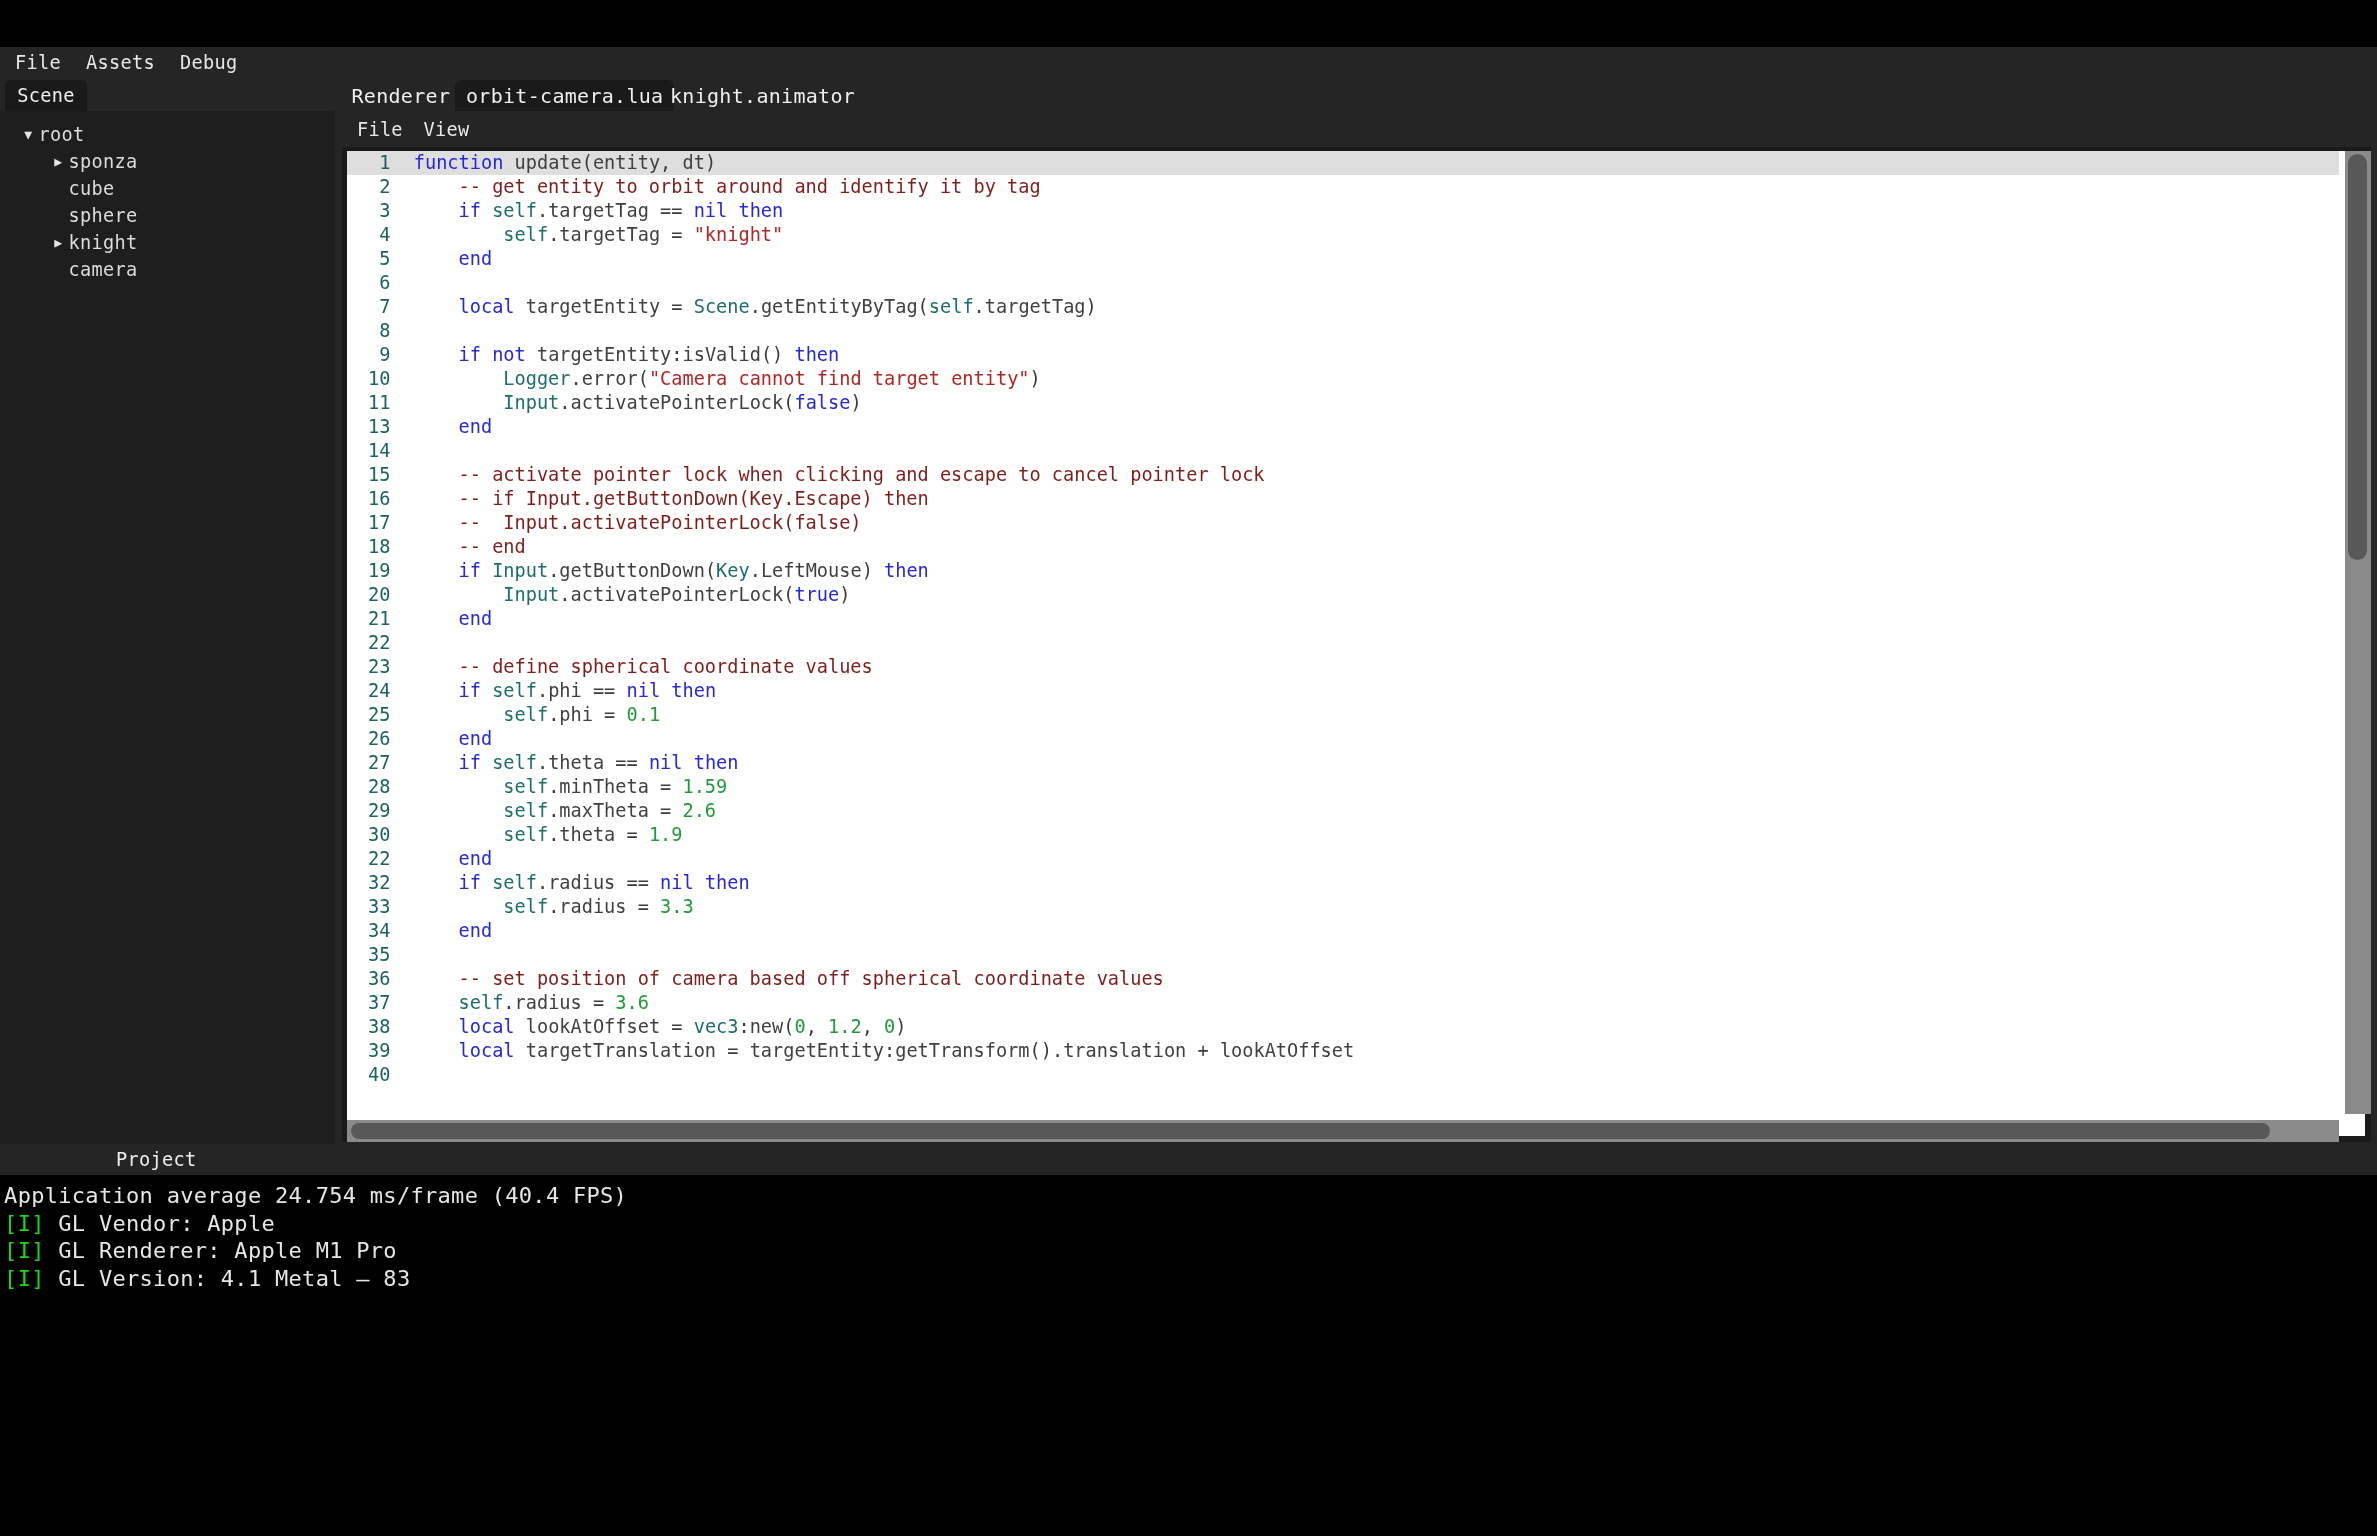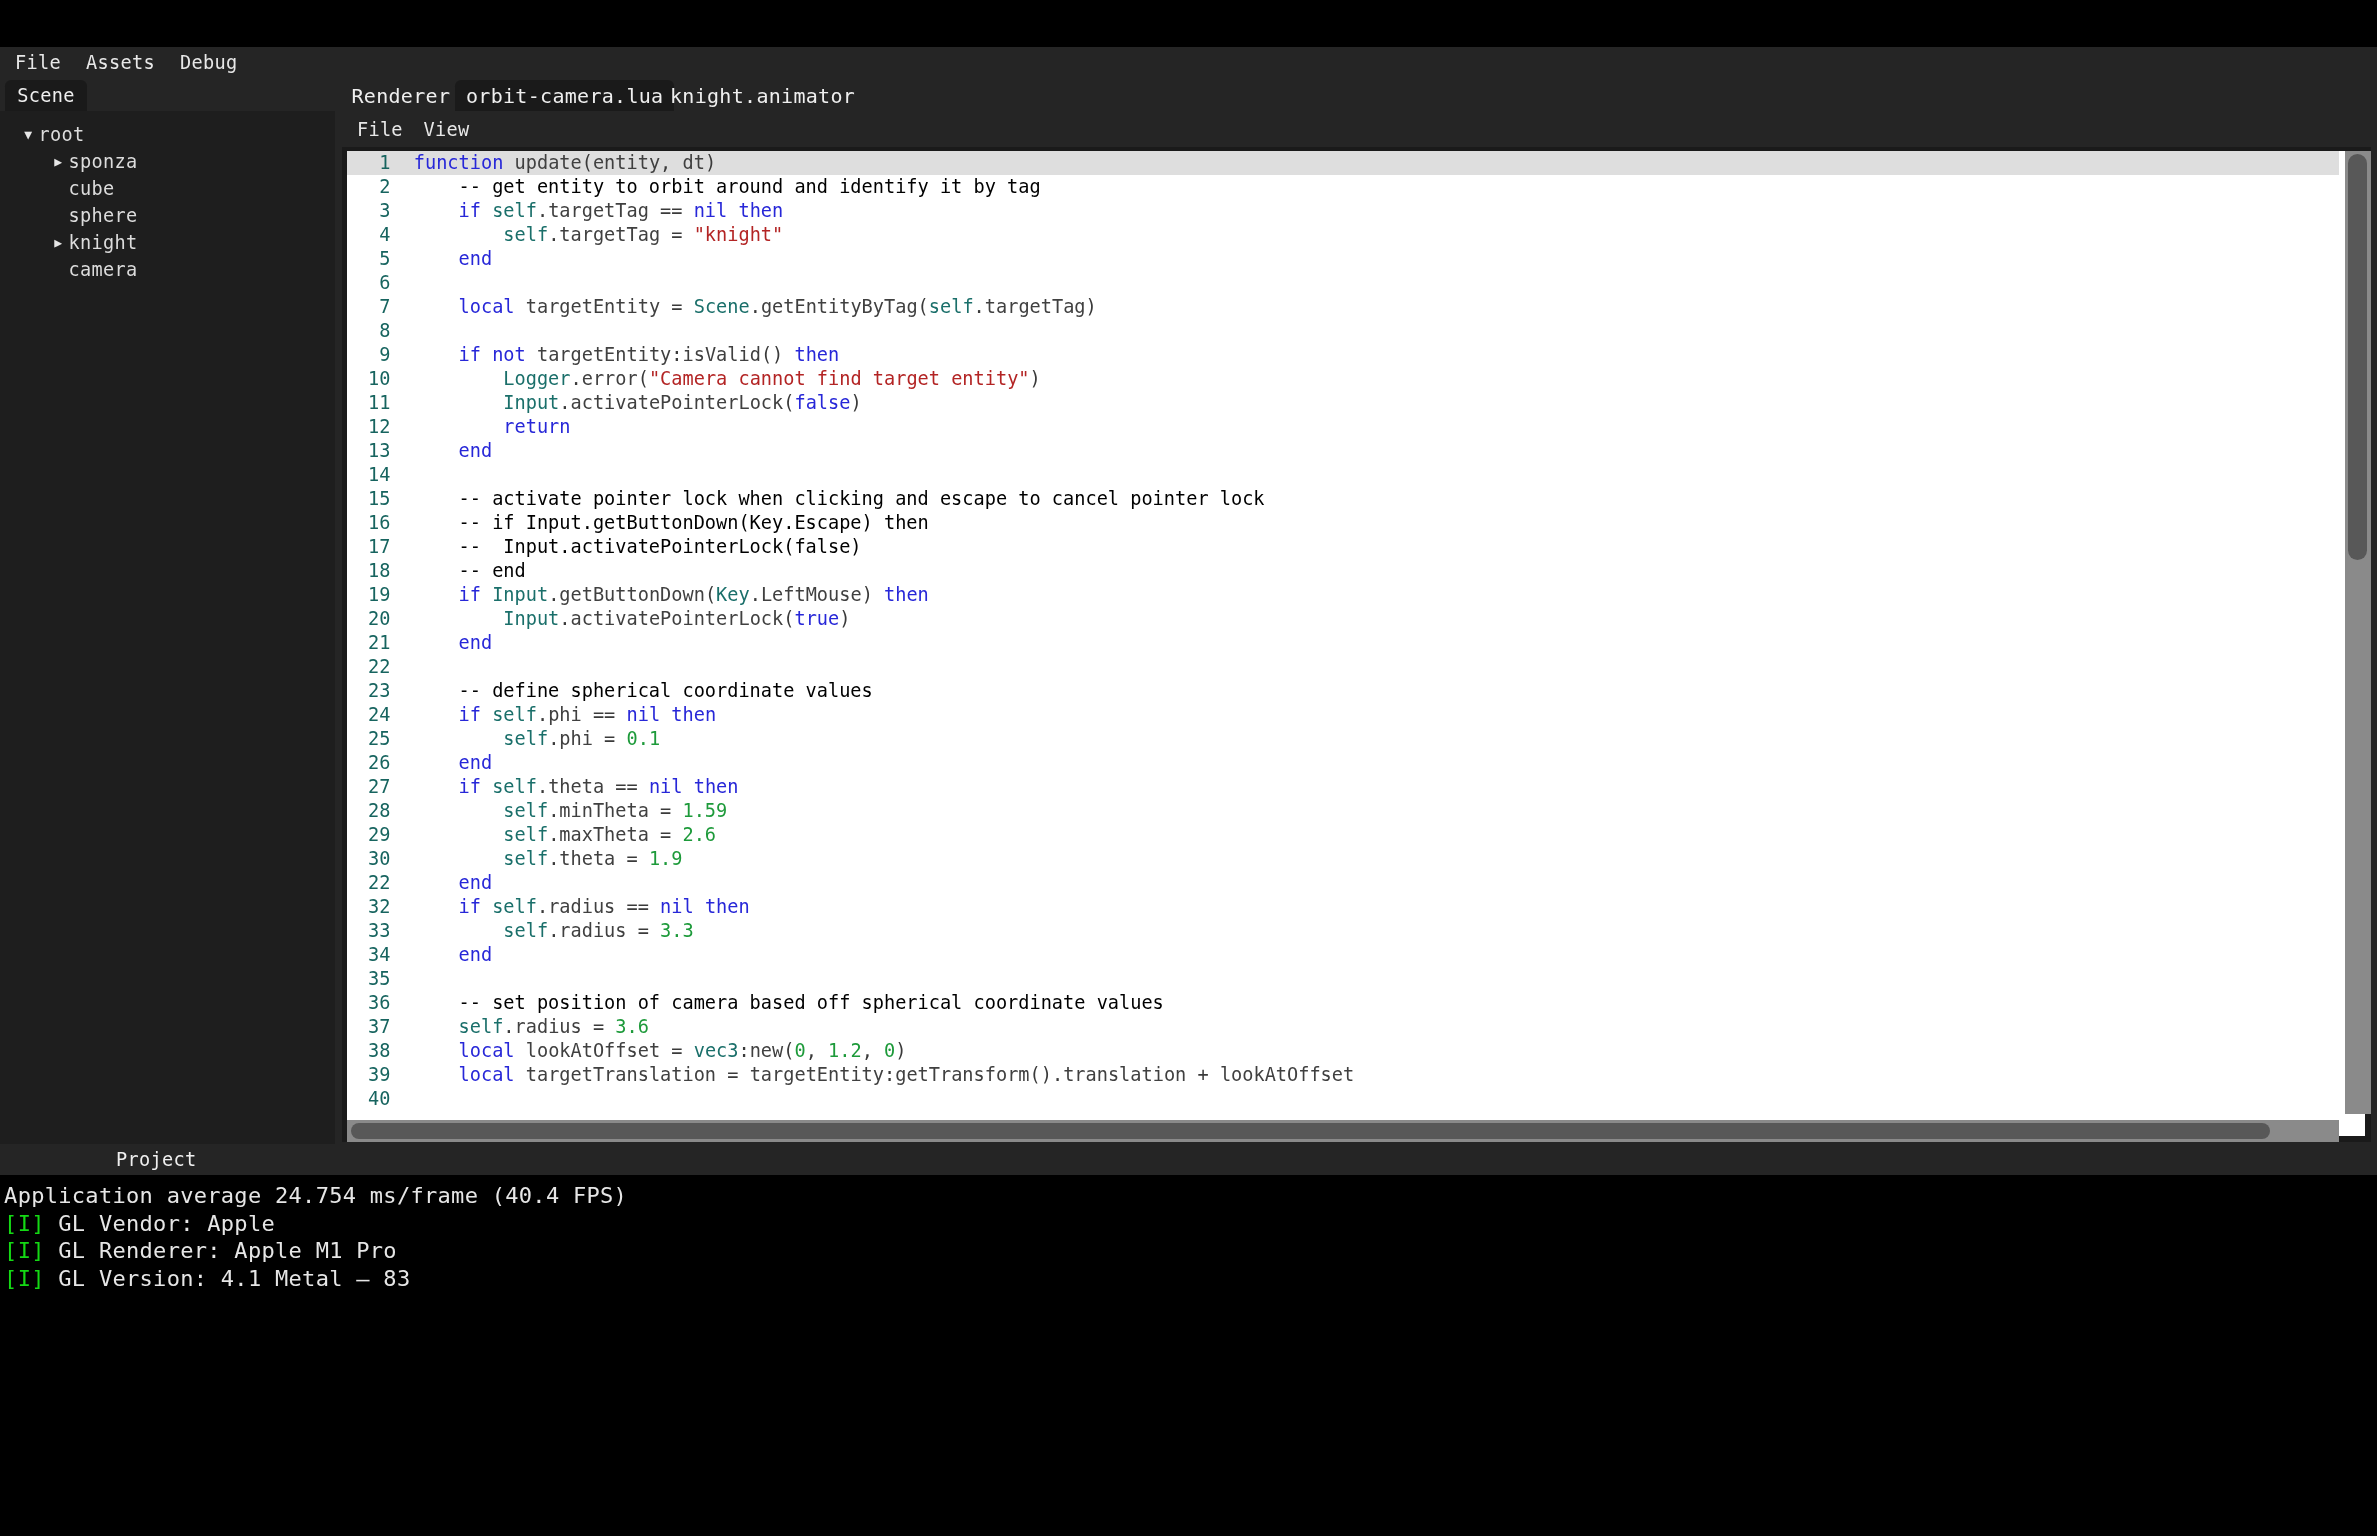--- a/index.html
+++ b/index.html
@@ -55,21 +55,21 @@
 
   .code-frame { position:absolute; left:5.5px; top:40px; width:2018px; height:985px; background:#ffffff; overflow:hidden; }
   .code-scroll { position:absolute; left:0; top:0; width:1992px; height:963px; overflow:hidden; background:#ffffff; }
 
   .cline { position:relative; height:24px; display:flex; align-items:center; font-size:18.6px; white-space:pre; line-height:24px; }
   .cline.hl { background:#dedede; }
   .gutter { width:43px; flex:0 0 auto; text-align:right; color:#17645f; padding-right:0; }
   .ctext { padding-left:23.4px; color:#3a3a3a; }
 
   .k   { color:#2727d8; }          
-  .cm  { color:#000000;text-align:right; }          
+  .cm  { color:#7f1d1d;text-align:right; }          
   .st  { color:#b32424; }          
   .num { color:#1d9a3a; }          
   .id  { color:#1a6f6a; }          
   .pl  { color:#404040; }          
 
   
   .vscroll { position:absolute; right:0; top:40px; width:26px; height:963px; background:#8a8a8a; }
   .vthumb  { position:absolute; left:3.4px; top:2.8px; width:19px; height:406px; background:#585858; border-radius:9.6px; }
   .hscroll { position:absolute; left:5.5px; bottom:0; width:1992px; height:22px; background:#8a8a8a; }
   .hthumb  { position:absolute; left:3.4px; top:2.8px; width:1919px; height:16.5px; background:#585858; border-radius:8.3px; }
@@ -157,21 +157,20 @@
             <div class="cline"><span class="gutter">2</span><span class="ctext">    <span class="cm">-- get entity to orbit around and identify it by tag</span></span></div>
             <div class="cline"><span class="gutter">3</span><span class="ctext">    <span class="k">if</span> <span class="id">self</span>.<span class="pl">targetTag</span> == <span class="k">nil</span> <span class="k">then</span></span></div>
             <div class="cline"><span class="gutter">4</span><span class="ctext">        <span class="id">self</span>.<span class="pl">targetTag</span> = <span class="st">"knight"</span></span></div>
             <div class="cline"><span class="gutter">5</span><span class="ctext">    <span class="k">end</span></span></div>
             <div class="cline"><span class="gutter">6</span><span class="ctext"></span></div>
             <div class="cline"><span class="gutter">7</span><span class="ctext">    <span class="k">local</span> <span class="pl">targetEntity</span> = <span class="id">Scene</span>.<span class="pl">getEntityByTag</span>(<span class="id">self</span>.<span class="pl">targetTag</span>)</span></div>
             <div class="cline"><span class="gutter">8</span><span class="ctext"></span></div>
             <div class="cline"><span class="gutter">9</span><span class="ctext">    <span class="k">if</span> <span class="k">not</span> <span class="pl">targetEntity</span>:<span class="pl">isValid</span>() <span class="k">then</span></span></div>
             <div class="cline"><span class="gutter">10</span><span class="ctext">        <span class="id">Logger</span>.<span class="pl">error</span>(<span class="st">"Camera cannot find target entity"</span>)</span></div>
             <div class="cline"><span class="gutter">11</span><span class="ctext">        <span class="id">Input</span>.<span class="pl">activatePointerLock</span>(<span class="k">false</span>)</span></div>
-            <div class="cline"><span class="gutter">12</span><span class="ctext">        <span class="k">return</span></span></div>
             <div class="cline"><span class="gutter">13</span><span class="ctext">    <span class="k">end</span></span></div>
             <div class="cline"><span class="gutter">14</span><span class="ctext"></span></div>
             <div class="cline"><span class="gutter">15</span><span class="ctext">    <span class="cm">-- activate pointer lock when clicking and escape to cancel pointer lock</span></span></div>
             <div class="cline"><span class="gutter">16</span><span class="ctext">    <span class="cm">-- if Input.getButtonDown(Key.Escape) then</span></span></div>
             <div class="cline"><span class="gutter">17</span><span class="ctext">    <span class="cm">--  Input.activatePointerLock(false)</span></span></div>
             <div class="cline"><span class="gutter">18</span><span class="ctext">    <span class="cm">-- end</span></span></div>
             <div class="cline"><span class="gutter">19</span><span class="ctext">    <span class="k">if</span> <span class="id">Input</span>.<span class="pl">getButtonDown</span>(<span class="id">Key</span>.<span class="pl">LeftMouse</span>) <span class="k">then</span></span></div>
             <div class="cline"><span class="gutter">20</span><span class="ctext">        <span class="id">Input</span>.<span class="pl">activatePointerLock</span>(<span class="k">true</span>)</span></div>
             <div class="cline"><span class="gutter">21</span><span class="ctext">    <span class="k">end</span></span></div>
             <div class="cline"><span class="gutter">22</span><span class="ctext"></span></div>

